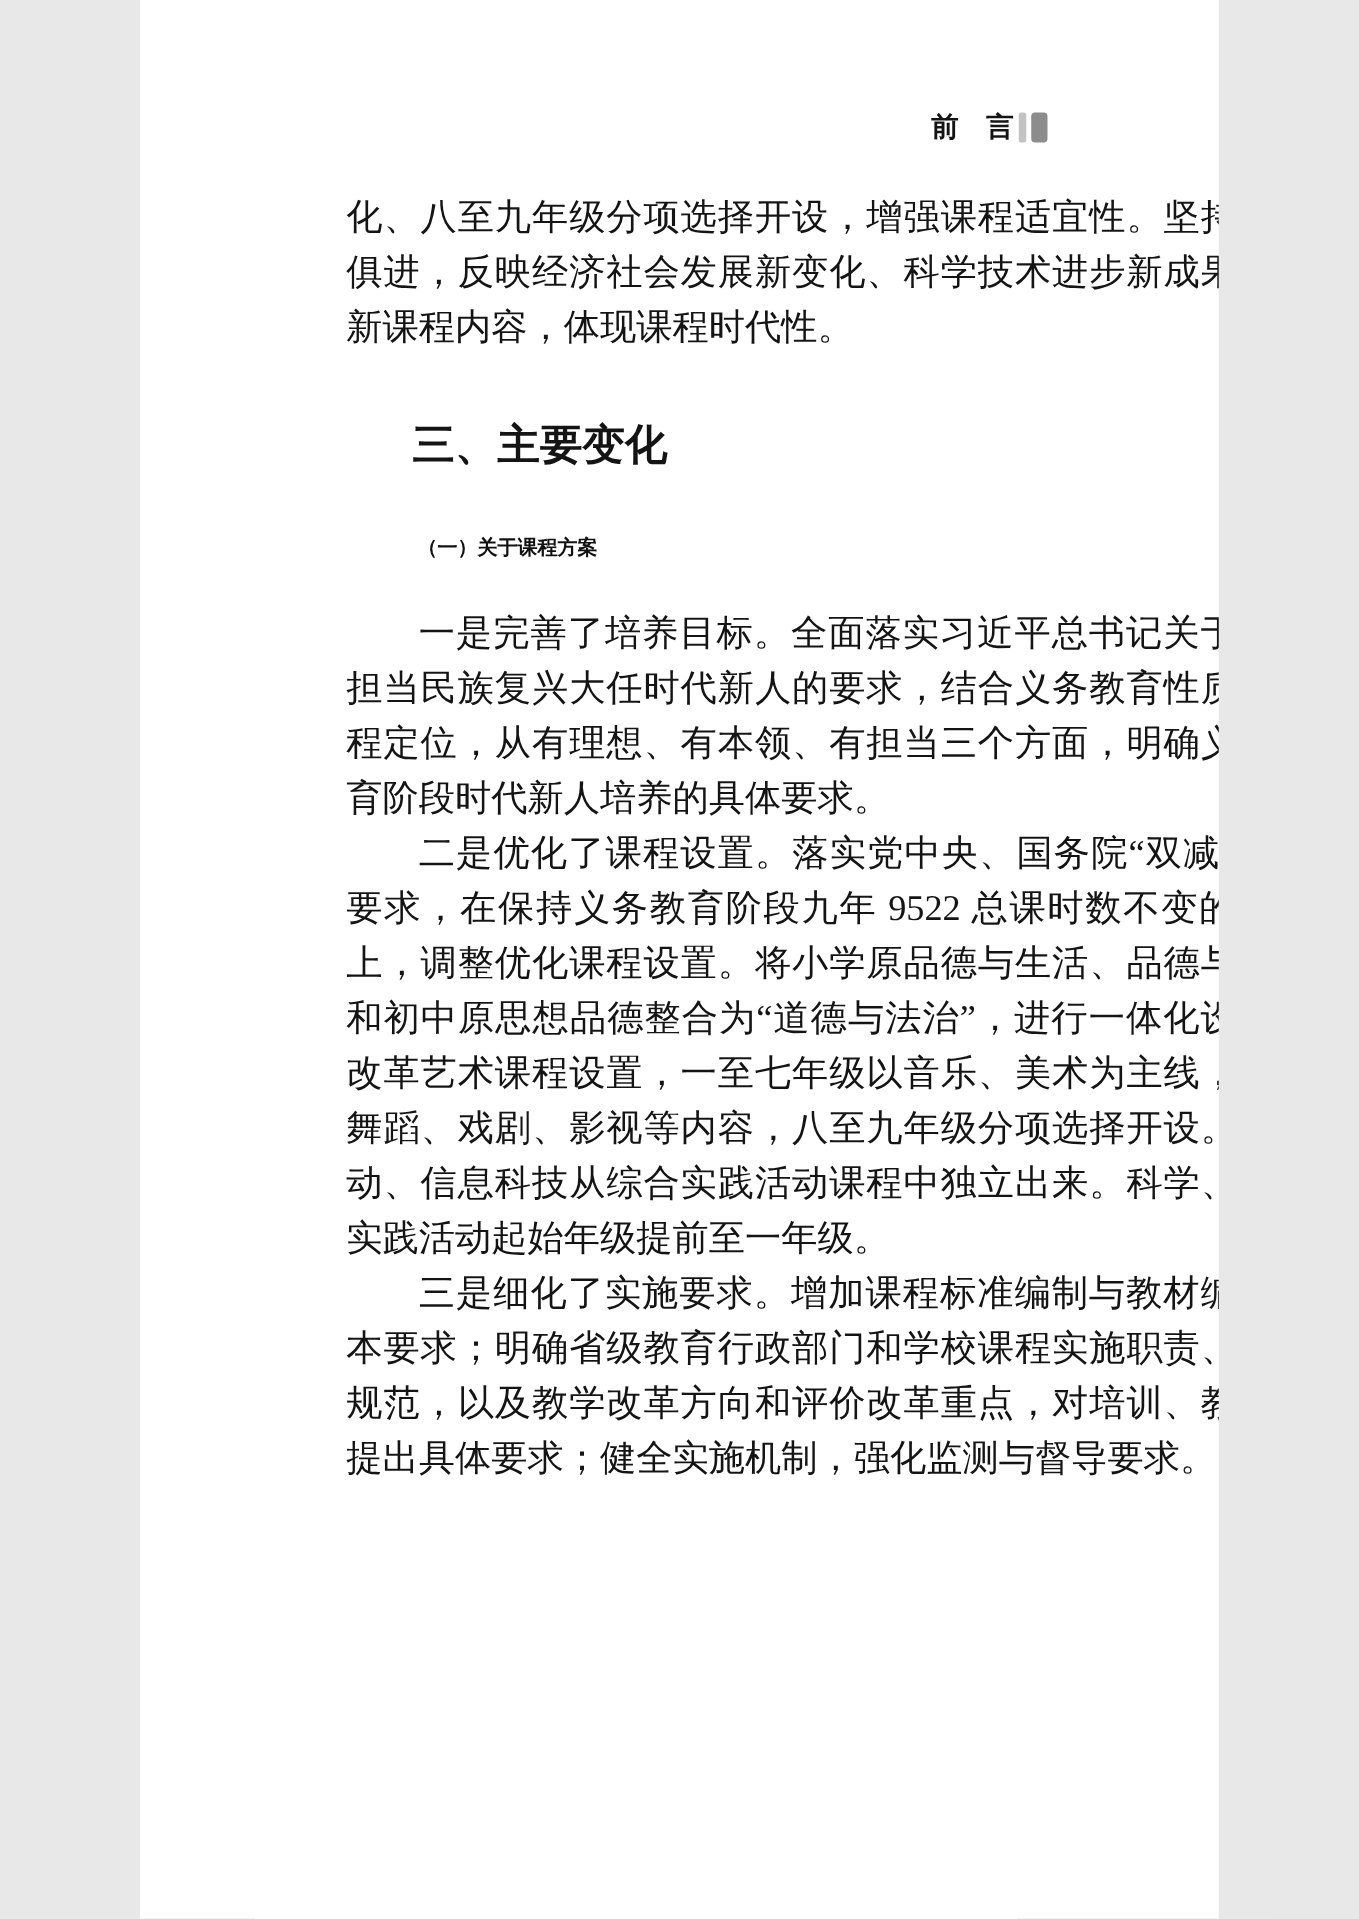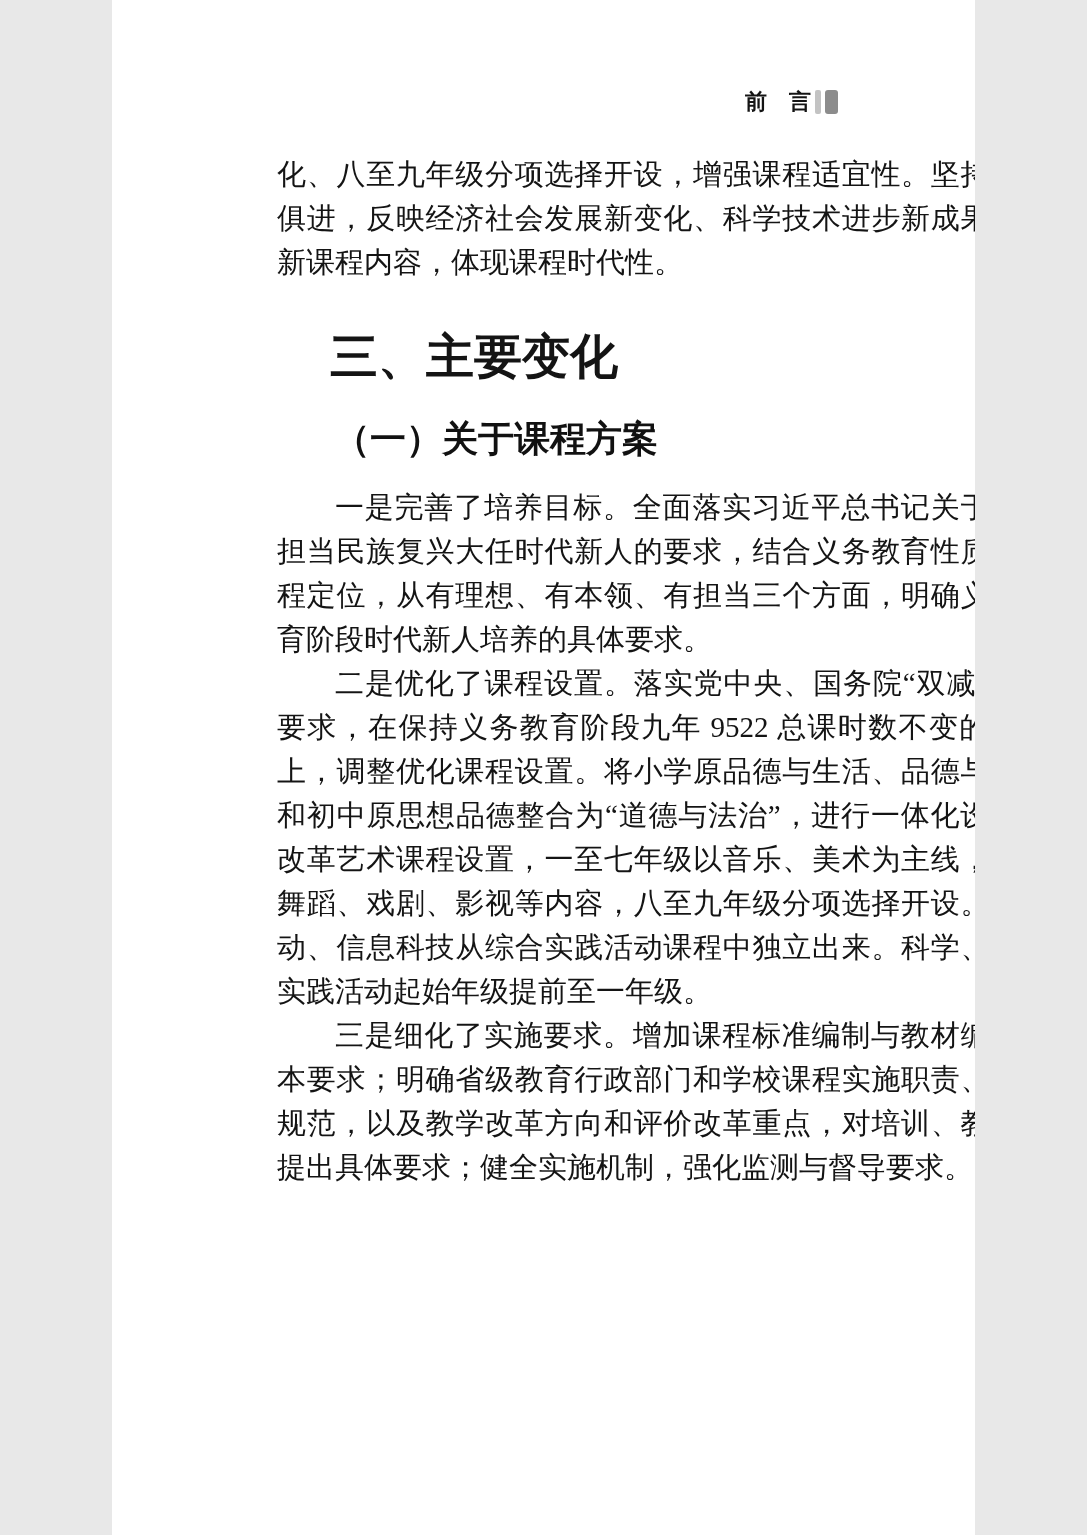--- a/index.html
+++ b/index.html
@@ -68,29 +68,29 @@
   }
   .body-para.no-indent {
     text-indent: 0;
   }
   .intro-para {
     margin-top: 152px;
   }
   .section-heading {
     margin: 46px 0 0 0;
     padding-left: 53px;
-    font-size: 48px;
+    font-size: 34px;
     line-height: 54px;
     font-weight: bold;
     font-family: "Liberation Serif", "DejaVu Serif", serif;
   }
   .subsection-heading {
     margin: 35px 0 0 0;
     padding-left: 57px;
-    font-size: 36px;
+    font-size: 16px;
     line-height: 40px;
     font-weight: bold;
     font-family: "Liberation Sans", "DejaVu Sans", sans-serif;
     color: #111111;
   }
   .first-para-after-heading {
     margin-top: 26px;
   }
   .sub2-first-para {
     margin-top: 25px;

